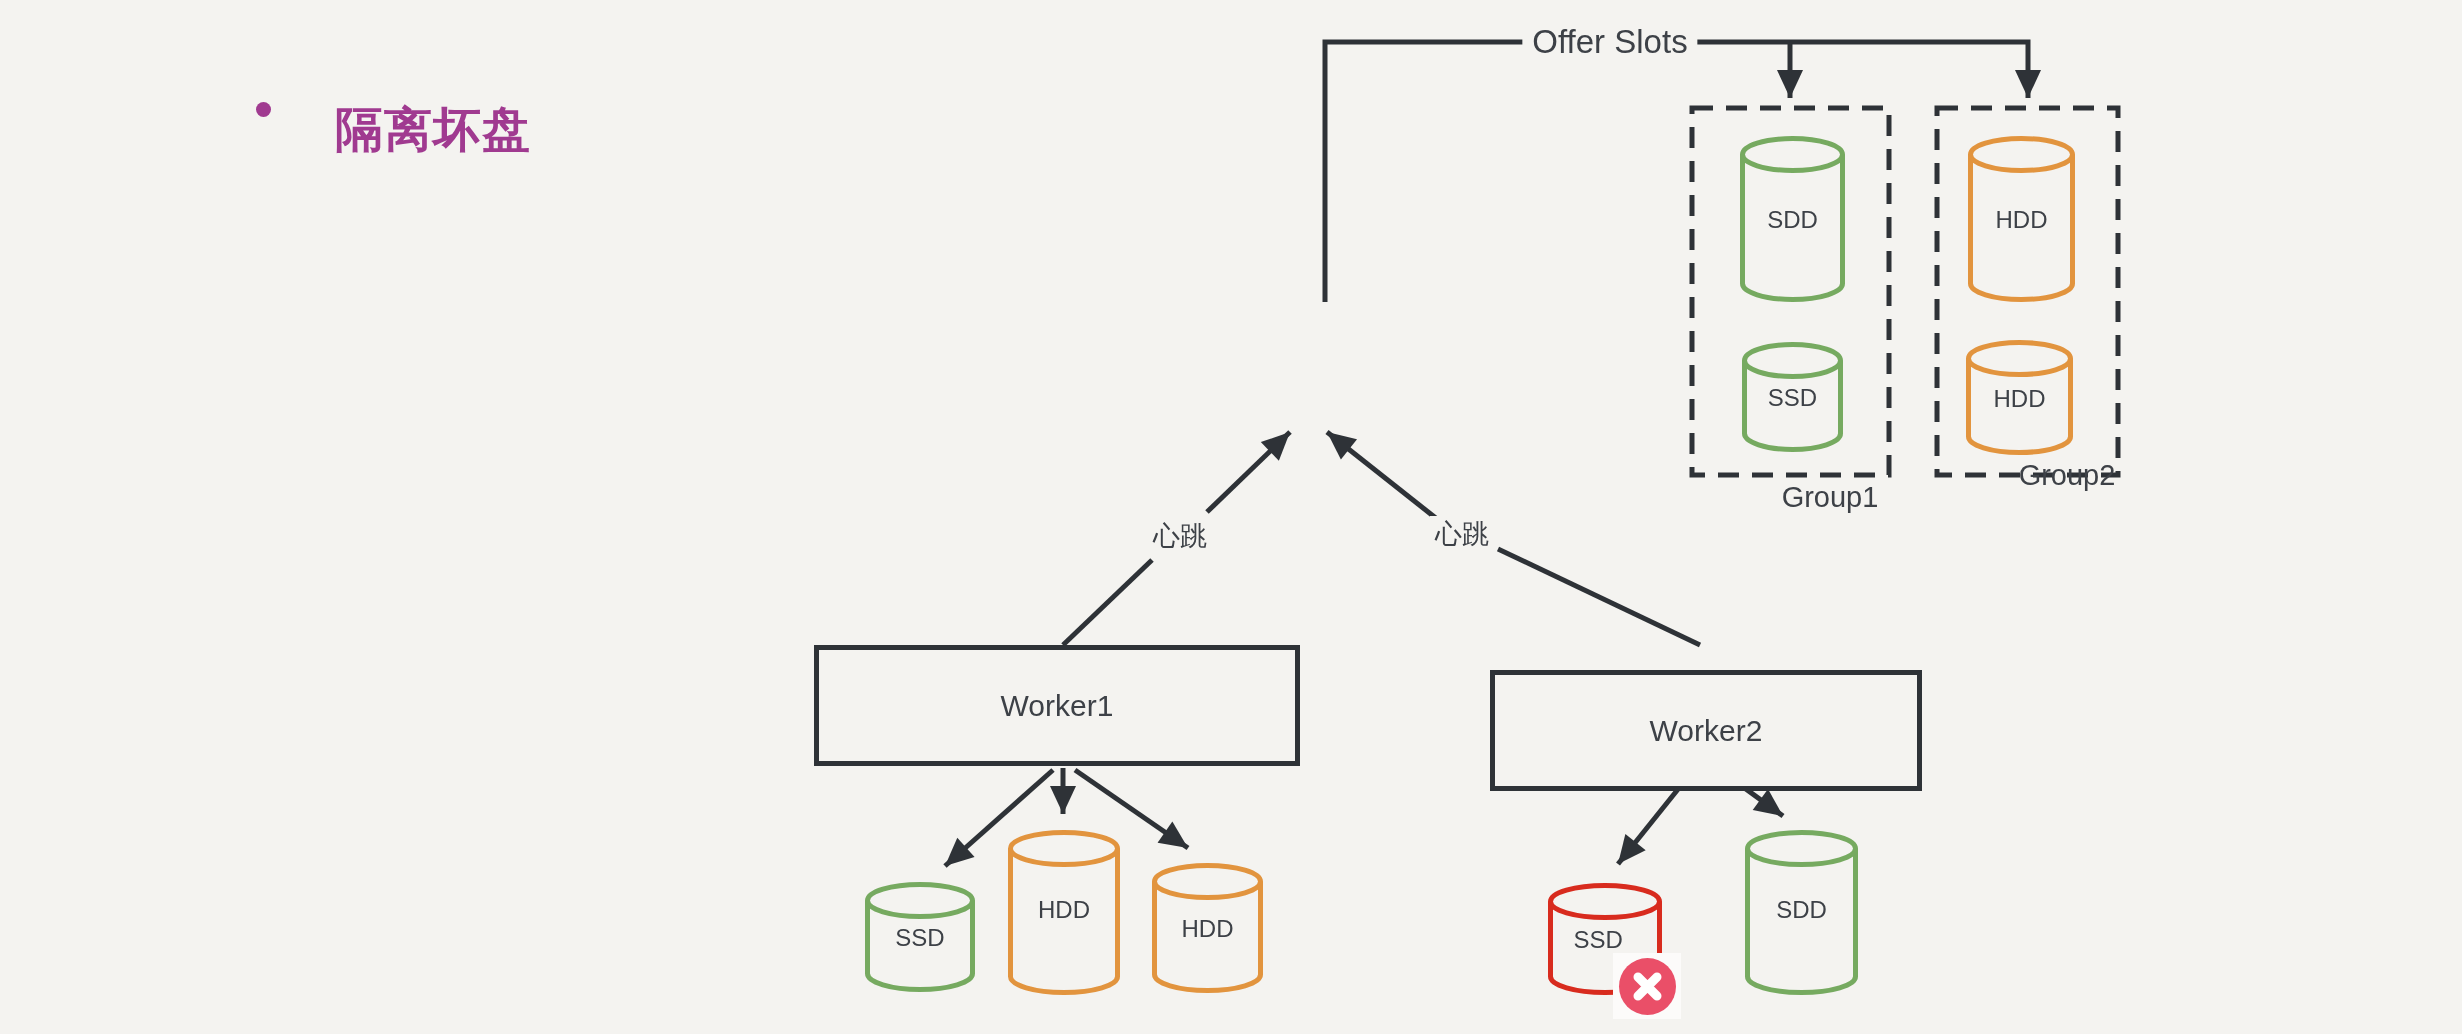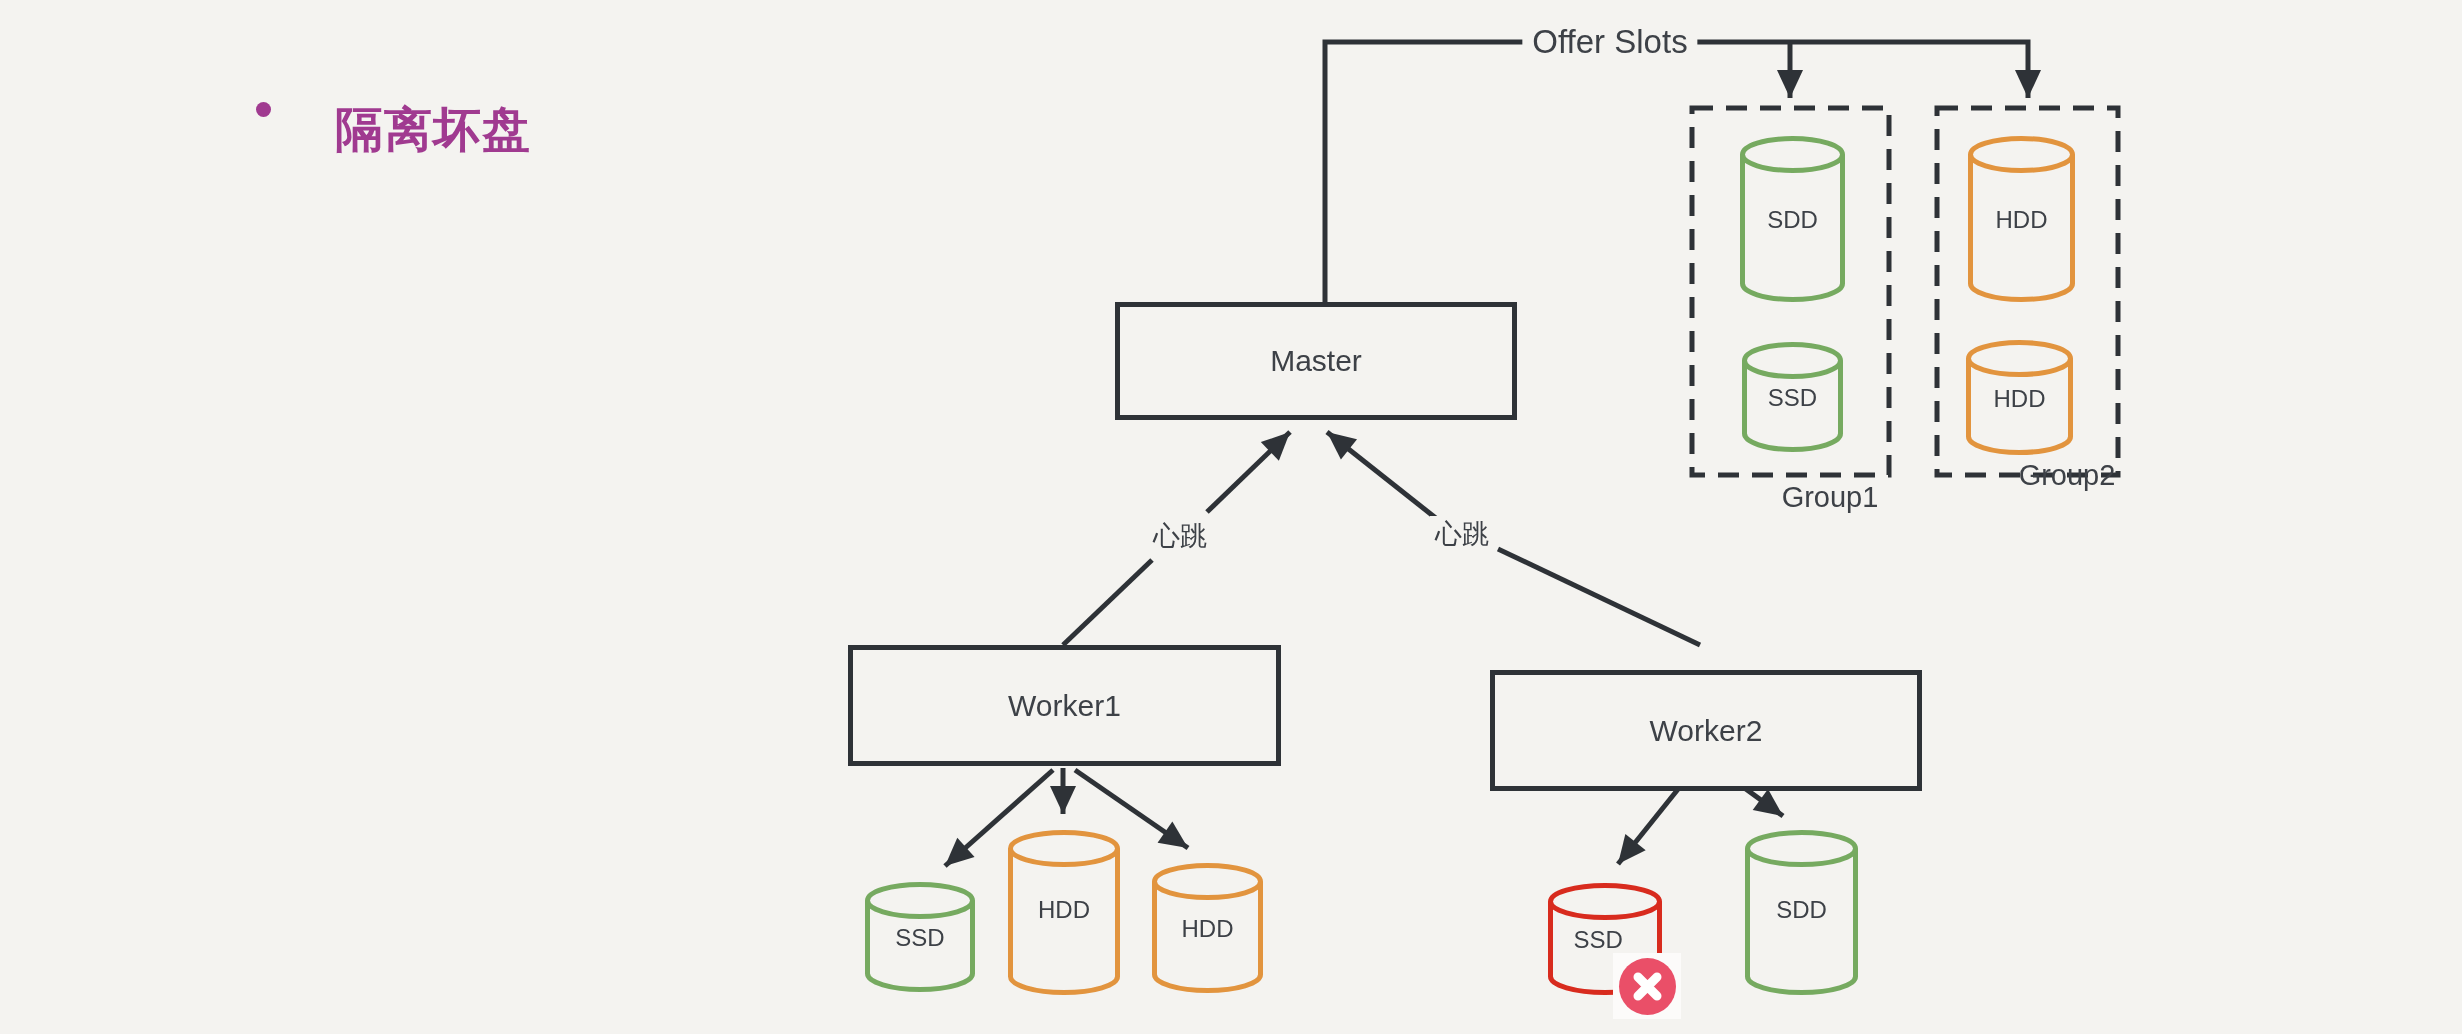--- a/index.html
+++ b/index.html
@@ -71,24 +71,21 @@
 
     <path class="wire" d="M1695,768 L1618,864" marker-end="url(#arr)"></path>
     <path class="wire" d="M1717,768 L1783,816" marker-end="url(#arr)"></path>
   </svg>
 
   <div class="bullet-item" style="top:102px">
     <span class="dot"></span>
     <span class="note-text">隔离坏盘</span>
   </div>
 
-  <div class="nodebox" style="left:1115px;top:302px;width:402px;height:118px">
-    <span class="node-label">Master</span>
-  </div>
-  <div class="nodebox" style="left:848px;top:645px;width:433px;height:121px">
+  <div class="nodebox" style="left:814px;top:645px;width:486px;height:121px">
     <span class="node-label">Worker1</span>
   </div>
   <div class="nodebox" style="left:1490px;top:670px;width:432px;height:121px">
     <span class="node-label">Worker2</span>
   </div>
 
   <span class="flabel on-line offer-label" style="left:1610px;top:42px">Offer Slots</span>
   <span class="flabel on-line hb-label" style="left:1180px;top:536px">心跳</span>
   <span class="flabel on-line hb-label" style="left:1462px;top:534px">心跳</span>
   <span class="flabel group-label" style="left:1790px;top:497px">Group1</span>

